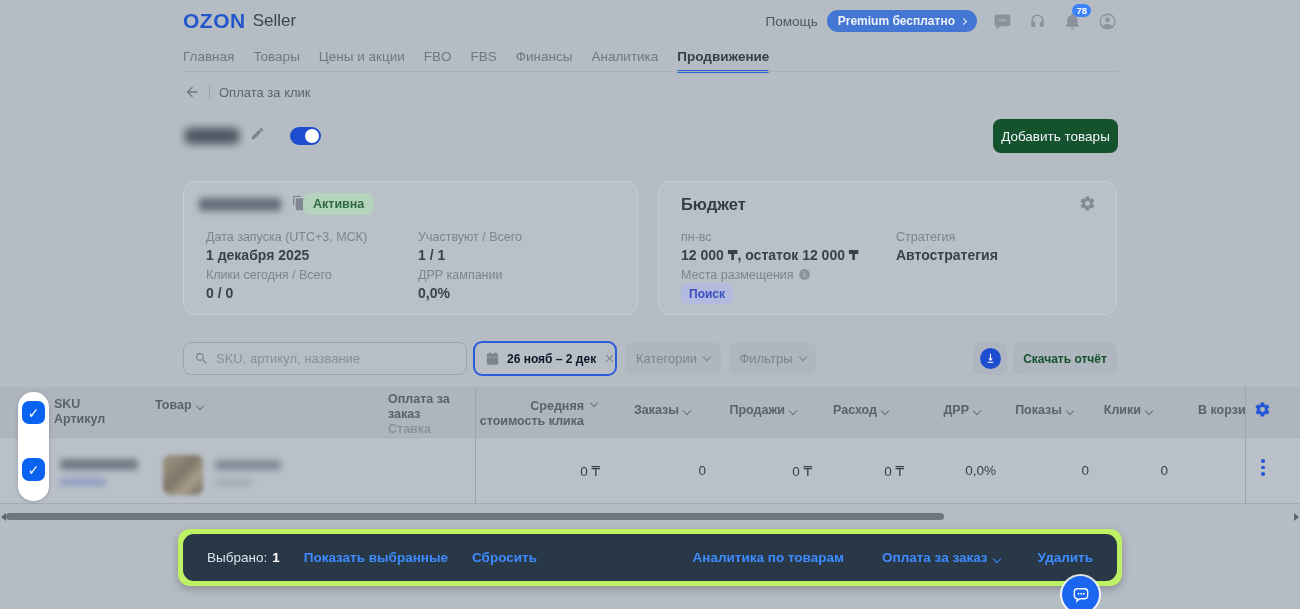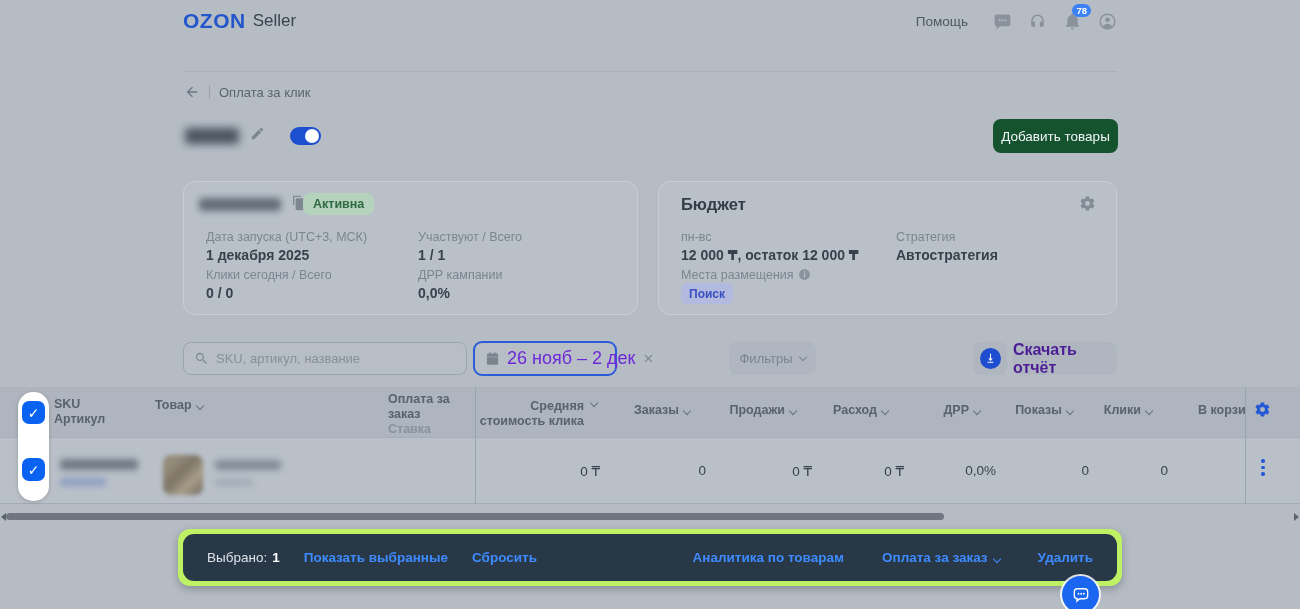--- a/index.html
+++ b/index.html
@@ -62,31 +62,31 @@
 
   
   .search-box { position:absolute; left:183px; top:342px; width:284px; height:33px; border:1px solid #9ca4ae; border-radius:8px;
                 background:#b7bec6; display:flex; align-items:center; padding:0 10px; gap:7px; }
   .search-box svg { color:#7d858f; flex:none; }
   .search-input { flex:1; border:none; outline:none; background:transparent; font:13px "Liberation Sans","DejaVu Sans",sans-serif; color:#39414c; }
   .search-input::placeholder { color:#878f99; }
   .date-chip { position:absolute; left:473px; top:341px; width:144px; height:35px; border:2px solid #2b5cd9; border-radius:9px;
                background:#b7bec6; display:flex; align-items:center; padding:0 10px; gap:7px; cursor:pointer; }
   .date-chip .cal { color:#7b838d; flex:none; }
-  .date-chip .txt { font-size:18px; font-weight:400; color:#6d28d9; white-space:nowrap; }
+  .date-chip .txt { font-size:12px; font-weight:700; color:#0f172a; white-space:nowrap; }
   .date-chip .x { margin-left:auto; color:#7b838d; width:13px; height:13px; cursor:pointer; }
   .drop-btn { position:absolute; top:342px; height:33px; border-radius:8px; background:#afb6bf; color:#7b838d; font-size:13px;
               display:flex; align-items:center; justify-content:center; gap:7px; cursor:pointer; }
   .chev { display:inline-block; width:6px; height:6px; border-right:1.6px solid currentColor; border-bottom:1.6px solid currentColor;
           transform:rotate(45deg); margin-top:-3px; }
   .dl-btn { position:absolute; left:973px; top:342px; width:34px; height:33px; border-radius:8px; background:#afb6bf;
             display:flex; align-items:center; justify-content:center; cursor:pointer; }
   .dl-circle { width:21px; height:21px; border-radius:50%; background:#1d4ecf; display:flex; align-items:center; justify-content:center; }
   .report-btn { position:absolute; left:1013px; top:342px; width:104px; height:33px; border-radius:8px; background:#afb6bf;
-                color:#4c1d95; font-size:16px; font-weight:600; display:flex; align-items:center; justify-content:center; cursor:pointer; }
+                color:#14532d; font-size:12px; font-weight:600; display:flex; align-items:center; justify-content:center; cursor:pointer; }
 
   
   .thead { position:absolute; left:0; top:387px; width:1300px; height:50px; background:#aeb5be; }
   .trow { position:absolute; left:0; top:437px; width:1300px; height:67px; background:#b9c0c8; border-top:1px solid #a7aeb8; border-bottom:1px solid #a3abb5; }
   .th { position:absolute; font-size:12.5px; color:#5a626d; line-height:15px; white-space:nowrap;font-weight:bold; }
   .th .chev { margin-left:5px; border-color:#6b737e; }
   .th-sub { color:#8a929c; }
   .th-right { text-align:right; }
   .td-num { position:absolute; top:25px; font-size:13.5px; color:#39414c; text-align:right; white-space:nowrap; }
   .vdiv { position:absolute; top:387px; width:1px; height:117px; background:#9ba3ad; }
@@ -130,20 +130,24 @@
 </head>
 <body>
 
 <div class="stage">
 
   <div class="topbar">
     <span class="logo-ozon">OZON</span>
     <span class="logo-seller">Seller</span>
     <span class="top-spacer"></span>
     <span class="help-link">Помощь</span>
+    <span class="premium-btn">
+      <span>Premium бесплатно</span>
+      <span class="chev-r"></span>
+    </span>
     <span class="top-icons">
       <span class="top-icon">
         <svg viewBox="0 0 24 24" width="19" height="19" fill="currentColor">
             <path d="M5 3h14a3 3 0 0 1 3 3v9a3 3 0 0 1-3 3H9l-4.5 4V18H5a3 3 0 0 1-3-3V6a3 3 0 0 1 3-3z"></path>
             <circle cx="8.5" cy="10.5" r="1.3" fill="#b5bcc4"></circle>
             <circle cx="12" cy="10.5" r="1.3" fill="#b5bcc4"></circle>
             <circle cx="15.5" cy="10.5" r="1.3" fill="#b5bcc4"></circle>
           </svg>
       </span>
       <span class="top-icon">
@@ -160,20 +164,30 @@
       <span class="top-icon">
         <svg viewBox="0 0 24 24" width="19" height="19">
             <circle cx="12" cy="12" r="9.2" fill="none" stroke="currentColor" stroke-width="1.8"></circle>
             <circle cx="12" cy="9.8" r="3" fill="currentColor"></circle>
             <path d="M5.8 18.4a7.2 7.2 0 0 1 12.4 0 9.2 9.2 0 0 1-12.4 0z" fill="currentColor"></path>
           </svg>
       </span>
     </span>
   </div>
 
+  <div class="nav">
+    <span class="tab">Главная</span>
+    <span class="tab">Товары</span>
+    <span class="tab">Цены и акции</span>
+    <span class="tab">FBO</span>
+    <span class="tab">FBS</span>
+    <span class="tab">Финансы</span>
+    <span class="tab">Аналитика</span>
+    <span class="tab active">Продвижение</span>
+  </div>
   <div class="nav-divider"></div>
 
   <div class="breadcrumb">
     <span class="bc-back">
       <svg viewBox="0 0 24 24" width="16" height="16" fill="currentColor">
           <path d="M20 11H7.8l5.6-5.6L12 4l-8 8 8 8 1.4-1.4L7.8 13H20v-2z"></path>
         </svg>
     </span>
     <span class="bc-pipe"></span>
     <span>Оплата за клик</span>
@@ -237,20 +251,24 @@
       <svg viewBox="0 0 24 24" width="15" height="15" fill="currentColor">
           <path d="M7 2h2v2h6V2h2v2h2a2 2 0 0 1 2 2v3H3V6a2 2 0 0 1 2-2h2V2zM3 10h18v10a2 2 0 0 1-2 2H5a2 2 0 0 1-2-2V10z"></path>
         </svg>
     </span>
     <span class="txt">26 нояб – 2 дек</span>
     <span class="x">
       <svg viewBox="0 0 24 24" width="13" height="13" fill="currentColor">
           <path d="M19 6.41 17.59 5 12 10.59 6.41 5 5 6.41 10.59 12 5 17.59 6.41 19 12 13.41 17.59 19 19 17.59 13.41 12z"></path>
         </svg>
     </span>
+  </div>
+  <div class="drop-btn" style="left:625px; width:96px;">
+    <span>Категории</span>
+    <span class="chev"></span>
   </div>
   <div class="drop-btn" style="left:729px; width:87px;">
     <span>Фильтры</span>
     <span class="chev"></span>
   </div>
   <div class="dl-btn">
     <span class="dl-circle">
       <svg viewBox="0 0 24 24" width="13" height="13" fill="#fff">
           <path d="M11 3h2v9h3.2L12 16.4 7.8 12H11z"></path>
           <rect x="6.5" y="18" width="11" height="2" rx="1"></rect>

